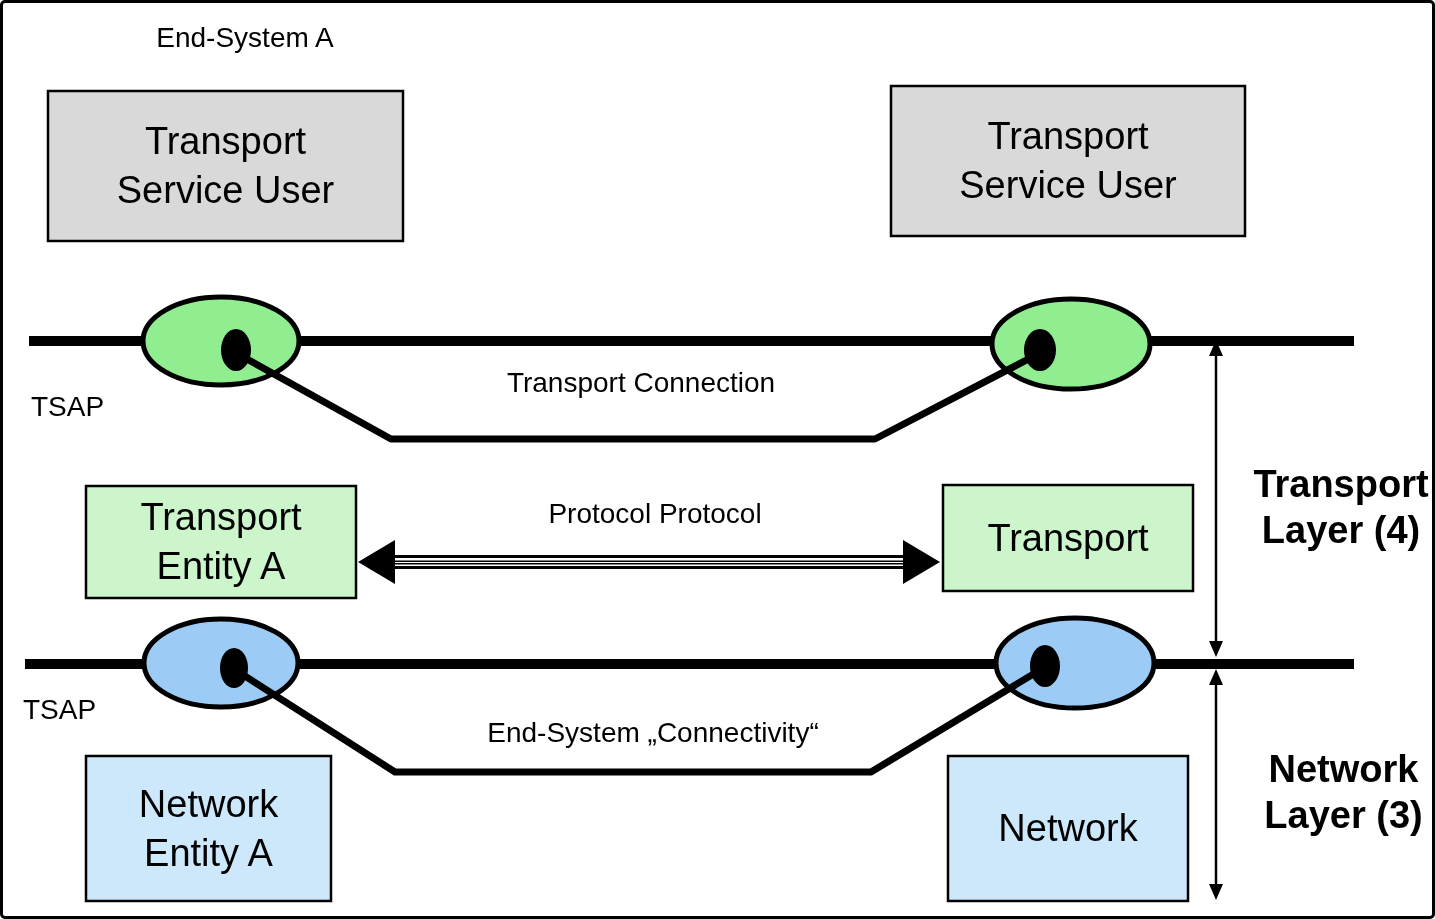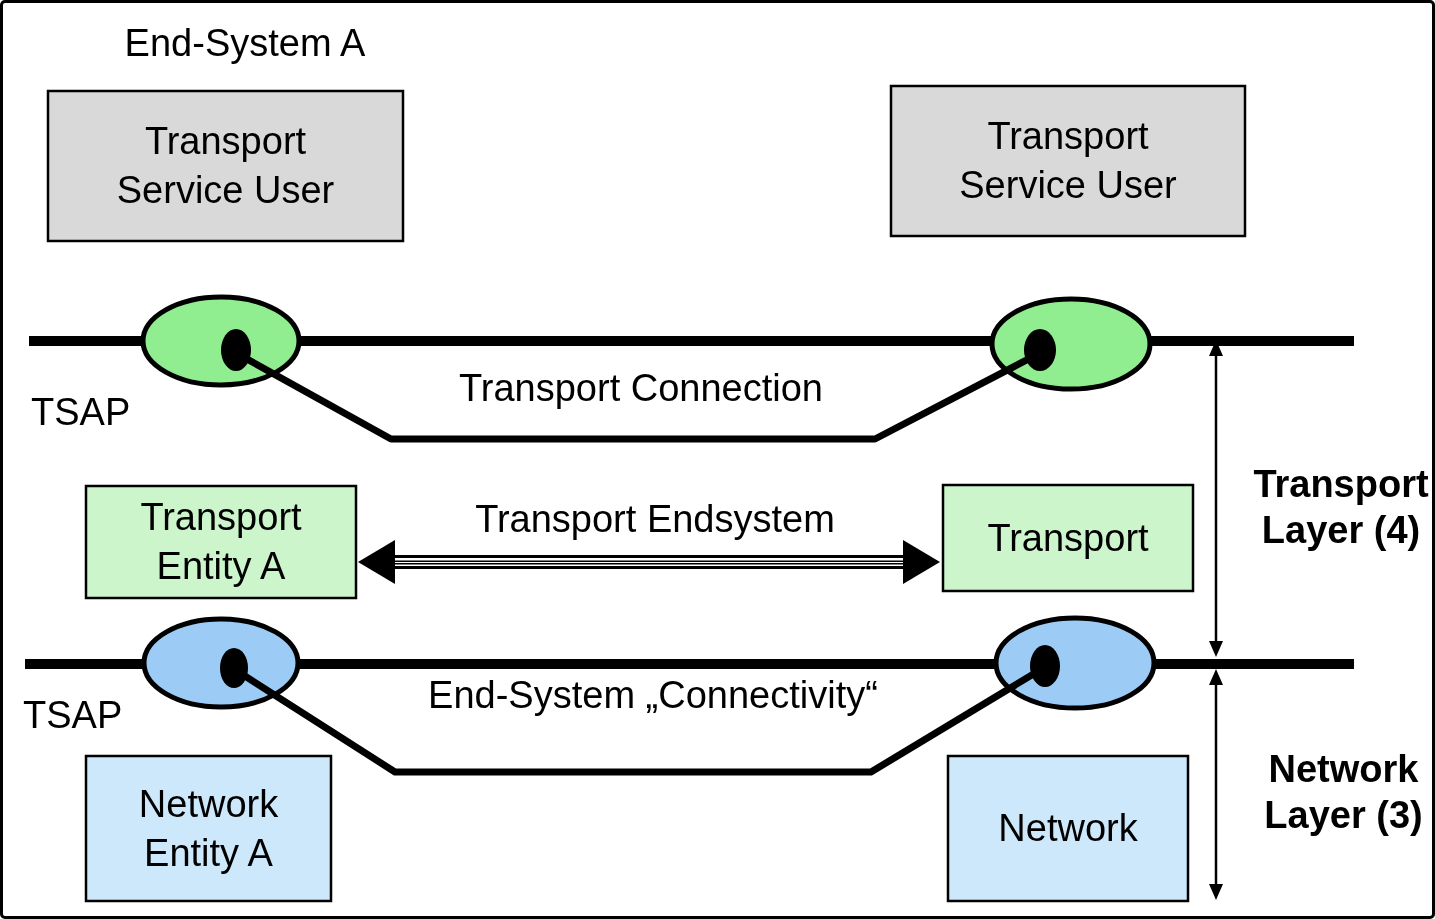--- a/index.html
+++ b/index.html
@@ -9,21 +9,21 @@
     box-sizing:border-box;
     background:#ffffff;
     border:3px solid #000;
     border-radius:5px;
     font-family:"Liberation Sans", sans-serif;
     color:#000;
     overflow:hidden;
   }
   #shapes{position:absolute;left:0;top:0;width:1435px;height:919px;}
   .lbl{position:absolute;white-space:nowrap;line-height:1;}
-  .title{font-size:38px;}
+  .title{font-size:28px;}
   .boxtext{
     position:absolute;display:flex;flex-direction:column;
     align-items:center;justify-content:center;
     font-size:38px;line-height:1.28;text-align:center;
   }
   .italic{}
   .center{text-align:center;}
   .layerlbl{
     position:absolute;font-weight:bold;font-size:38px;
     line-height:46px;text-align:center;white-space:nowrap;
@@ -99,25 +99,25 @@
 
   <div class="boxtext" style="left:83px;top:483px;width:270px;height:112px;">
     <div>Transport</div>
     <div>Entity A</div>
   </div>
 
   <div class="boxtext" style="left:940px;top:482px;width:250px;height:106px;">
     <div>Transport</div>
   </div>
 
-  <div class="lbl title center" style="left:427px;top:497px;width:450px;">Transport Endsystem</div>
+  <div class="lbl title center" style="left:427px;top:497px;width:450px;">Protocol Protocol</div>
 
   <div class="lbl title" style="left:20px;top:693px;">TSAP</div>
 
-  <div class="lbl title italic center" style="left:375px;top:673px;width:550px;">End-System „Connectivity“</div>
+  <div class="lbl title italic center" style="left:375px;top:716px;width:550px;">End-System „Connectivity“</div>
 
   <div class="boxtext" style="left:83px;top:753px;width:245px;height:145px;">
     <div>Network</div>
     <div>Entity A</div>
   </div>
 
   <div class="boxtext" style="left:945px;top:753px;width:240px;height:145px;">
     <div>Network</div>
   </div>
 

